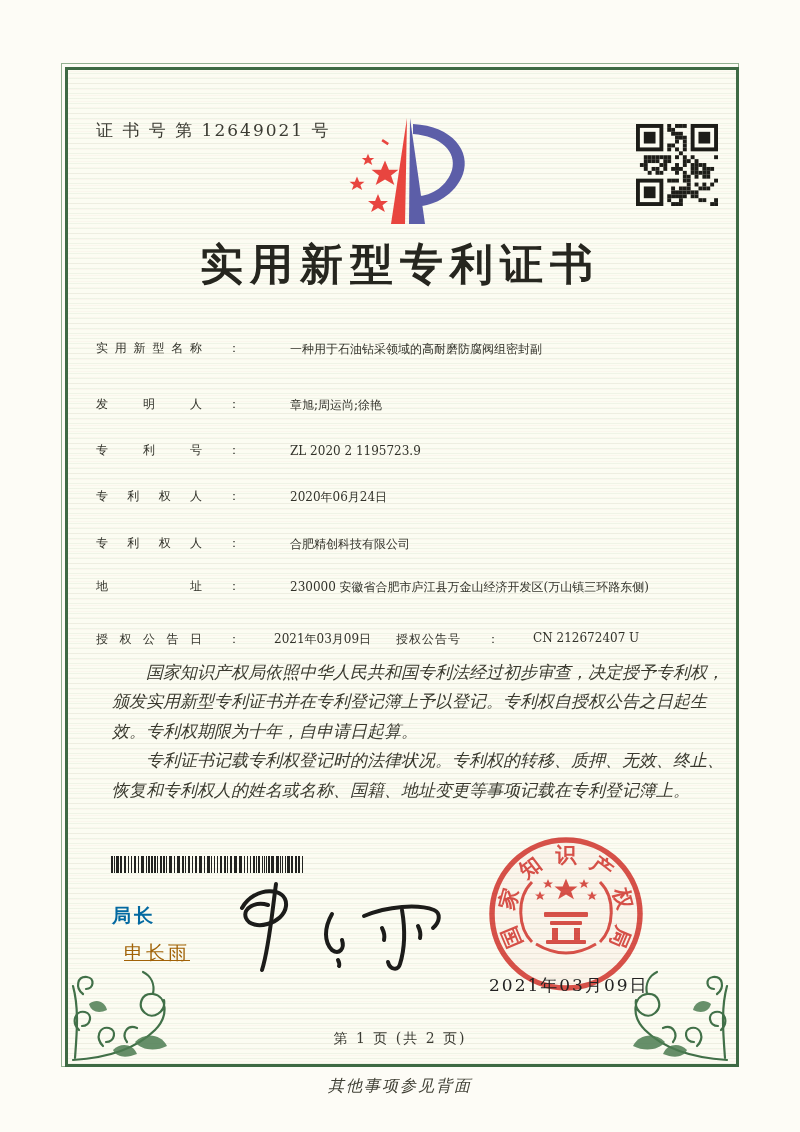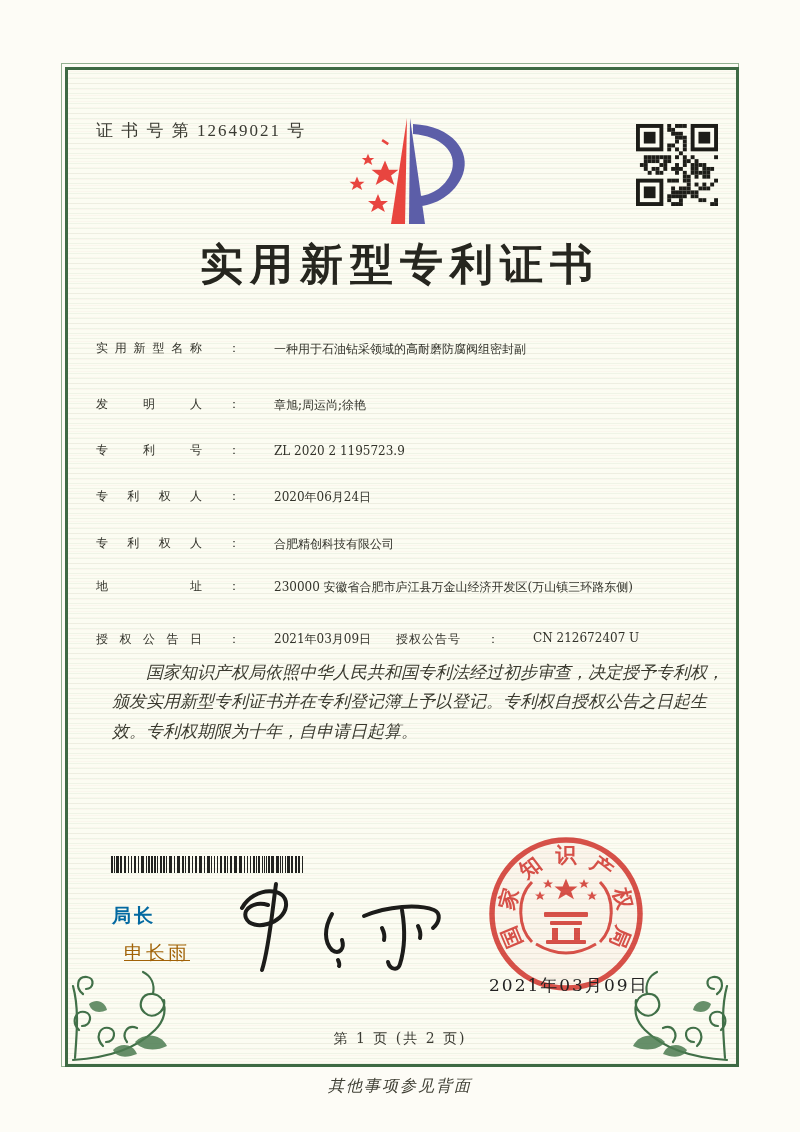--- a/index.html
+++ b/index.html
@@ -15,30 +15,30 @@
     left:65px;top:67px;width:668px;height:994px;border:3px solid #3e6a44;
     background:
       repeating-linear-gradient(0deg, rgba(122,170,122,.10) 0 1px, rgba(0,0,0,0) 1px 5px),
       repeating-linear-gradient(0deg, rgba(225,150,150,.06) 2px 3px, rgba(0,0,0,0) 3px 8px),
       #fcfcf2;
   }
   .flourish{width:118px;height:118px;}
   .flourish-bl{left:69px;top:946px;}
   .flourish-br{left:613px;top:946px;transform:scaleX(-1);}
   
-  .cert-no{left:96px;top:119px;font-size:17px;letter-spacing:2px;color:#3a3a32;font-family:Liberation Serif, serif;}
+  .cert-no{left:96px;top:119px;font-size:17px;letter-spacing:2px;color:#3a3a32;}
   .logo{left:341px;top:112px;}
   .qr{left:636px;top:124px;}
   .title{left:0;top:236px;width:800px;text-align:center;font-size:43px;font-weight:600;
          letter-spacing:7px;color:#26261f;}
   
   .field-row{left:96px;width:622px;display:flex;align-items:flex-start;font-size:12px;color:#32322a;gap:25px;}
   .f-label{display:inline-block;width:106px;text-align:justify;text-align-last:justify;flex:none;}
   .f-colon{flex:none;margin:0 9px 0 1px;}
-  .f-value{flex:1;line-height:1.5;}
+  .f-value{flex:1;line-height:1.5;margin-left:16px;}
   .row1{top:340px}.row2{top:396px}.row3{top:442px}.row4{top:488px}
   .row5{top:535px}.row6{top:578px}.row7{top:631px}
   .row6 .f-value{max-width:478px;}
   .f-label2{flex:none;letter-spacing:1px;}
   
   .paras{left:112px;top:658px;width:624px;font-size:17px;line-height:1.73;
          font-style:italic;color:#3a3a2f;}
   .paras p{margin:0;text-indent:2em;}
   
   .barcode{left:111px;top:856px;}
@@ -277,20 +277,21 @@
   <span class="f-label">授权公告日</span>
     <span class="f-colon">：</span>
   <span>2021年03月09日</span>
   <span class="f-label2">授权公告号</span>
     <span class="f-colon">：</span>
   <span>CN 212672407 U</span>
 </div>
 
 <div class="abs paras">
   <p>国家知识产权局依照中华人民共和国专利法经过初步审查，决定授予专利权，颁发实用新型专利证书并在专利登记簿上予以登记。专利权自授权公告之日起生效。专利权期限为十年，自申请日起算。</p>
+  <p>专利证书记载专利权登记时的法律状况。专利权的转移、质押、无效、终止、恢复和专利权人的姓名或名称、国籍、地址变更等事项记载在专利登记簿上。</p>
 </div>
 
 <svg id="barcode-svg" class="abs barcode" width="196" height="17" viewBox="0 0 196 17">
     <rect x="0" y="0" width="2" height="17" fill="#222320"></rect>
     <rect x="3" y="0" width="1" height="17" fill="#222320"></rect>
     <rect x="5" y="0" width="3" height="17" fill="#222320"></rect>
     <rect x="9" y="0" width="2" height="17" fill="#222320"></rect>
     <rect x="13" y="0" width="2" height="17" fill="#222320"></rect>
     <rect x="17" y="0" width="1" height="17" fill="#222320"></rect>
     <rect x="20" y="0" width="1" height="17" fill="#222320"></rect>

